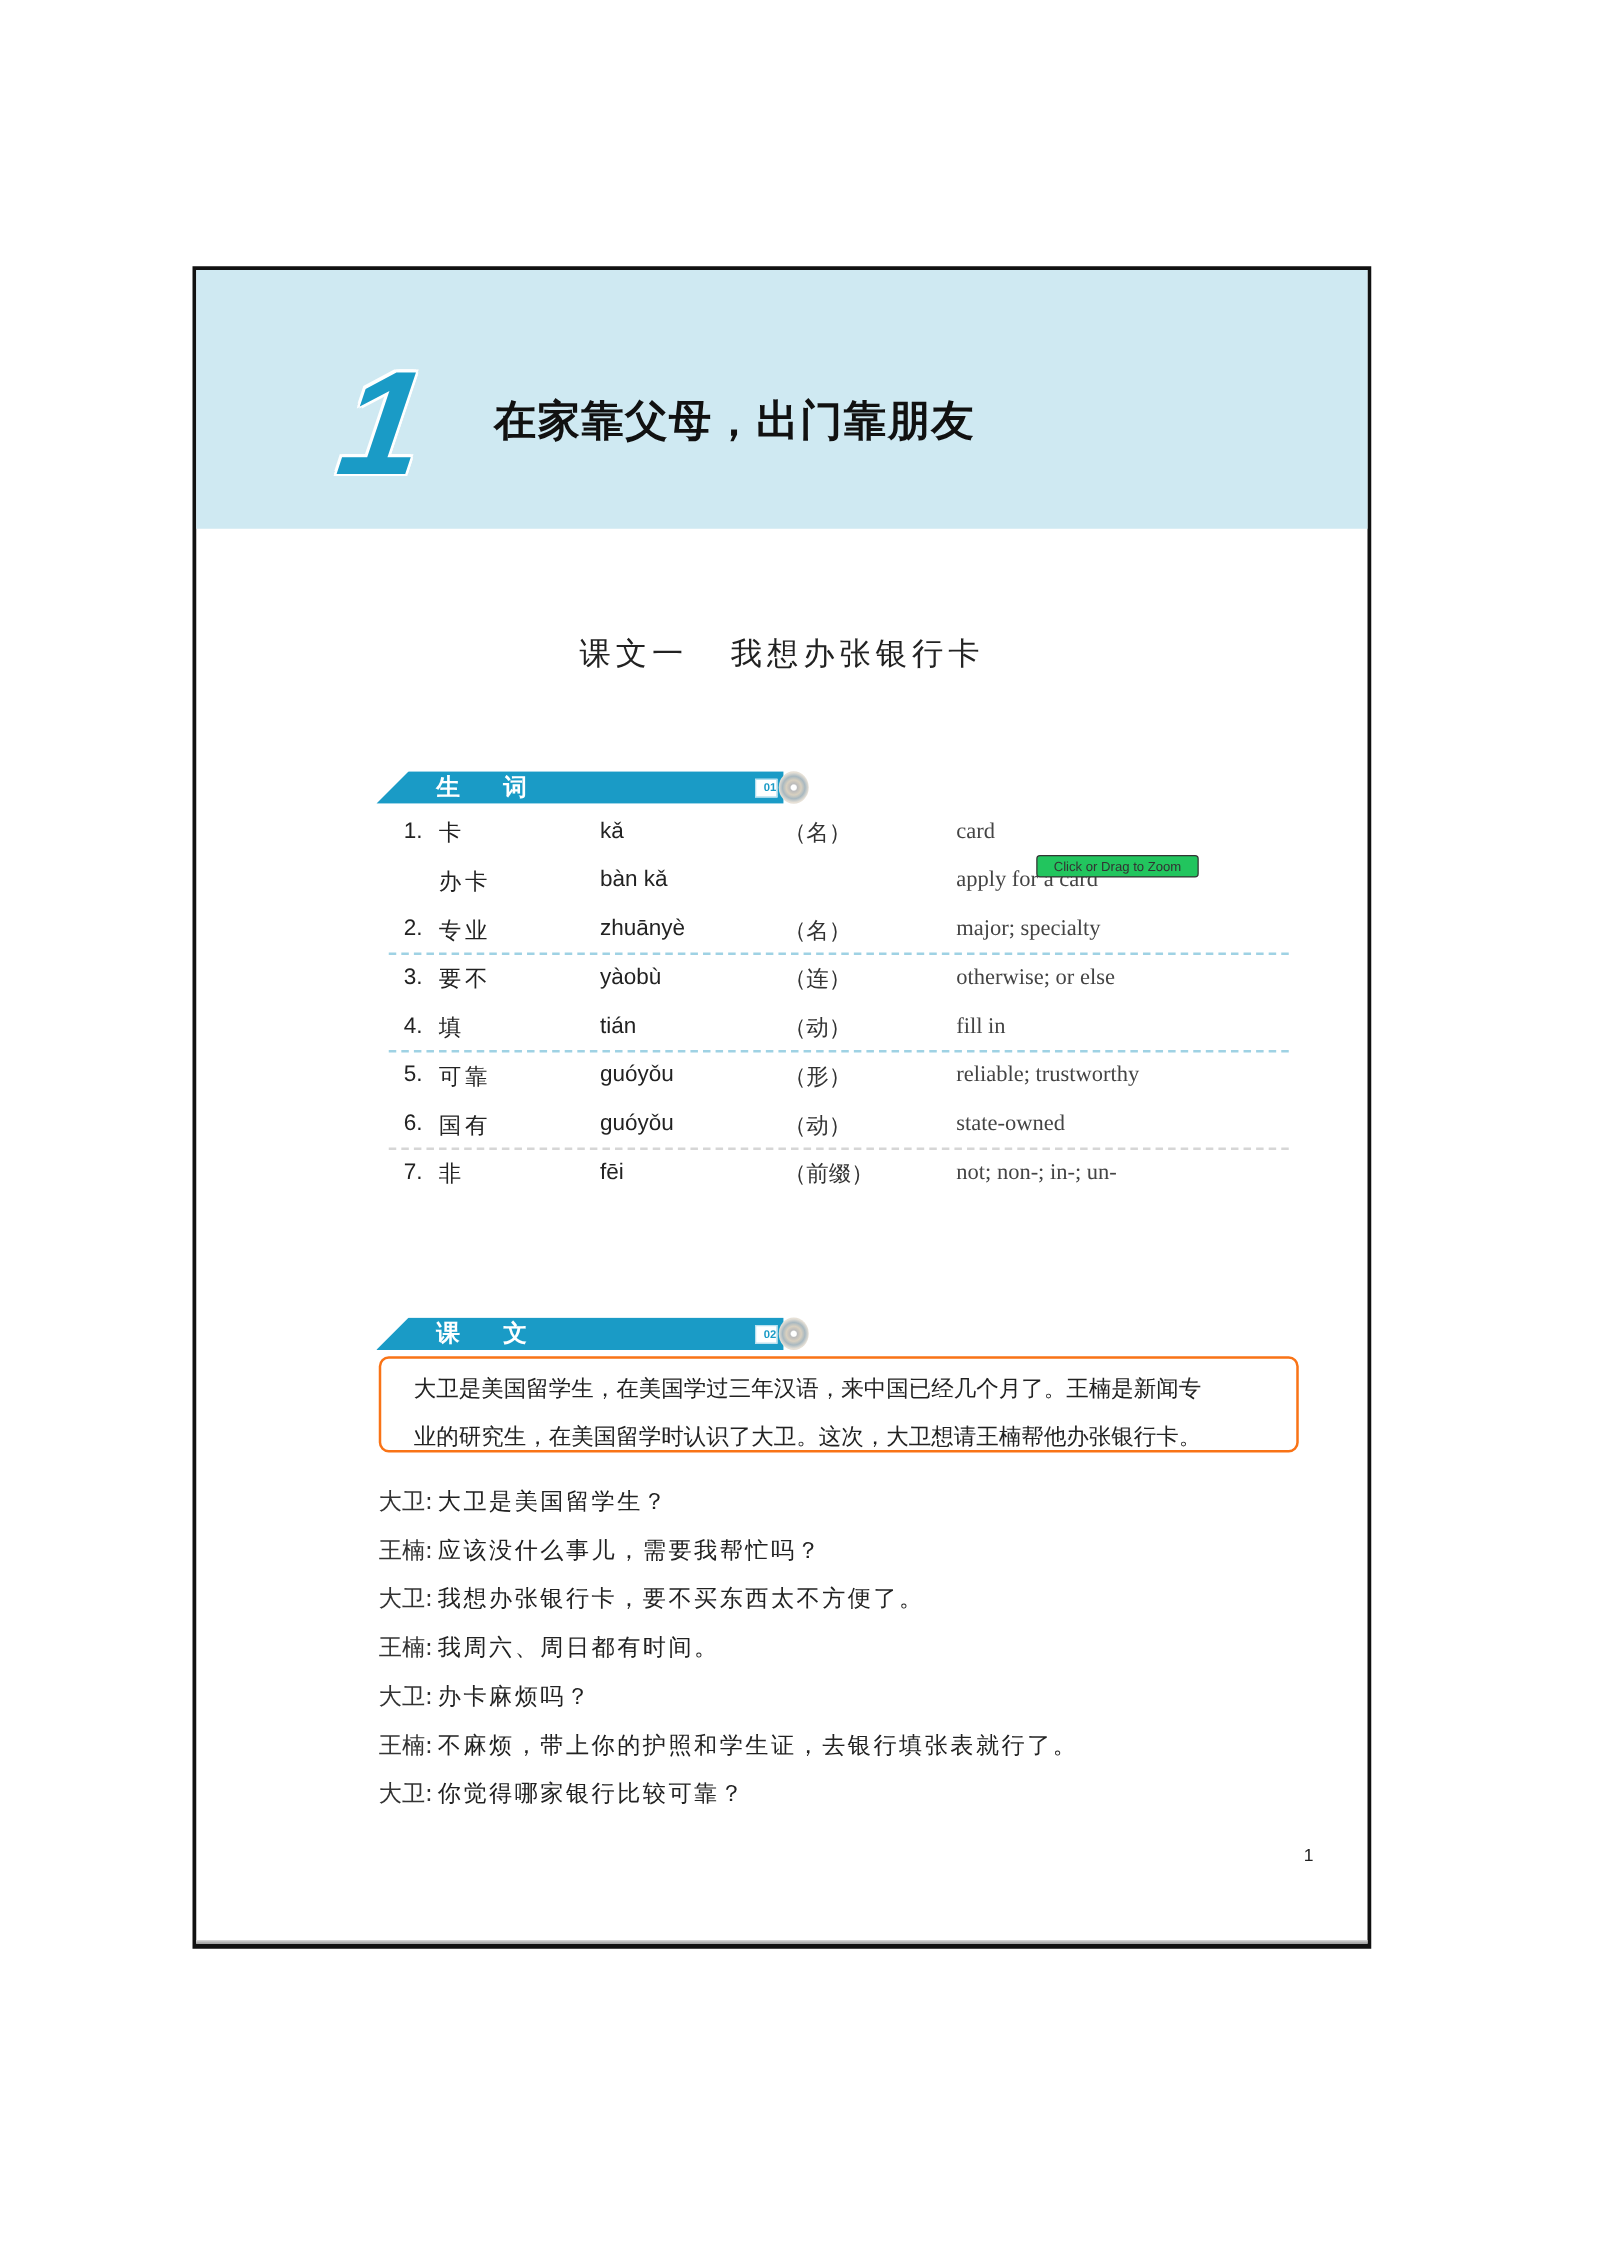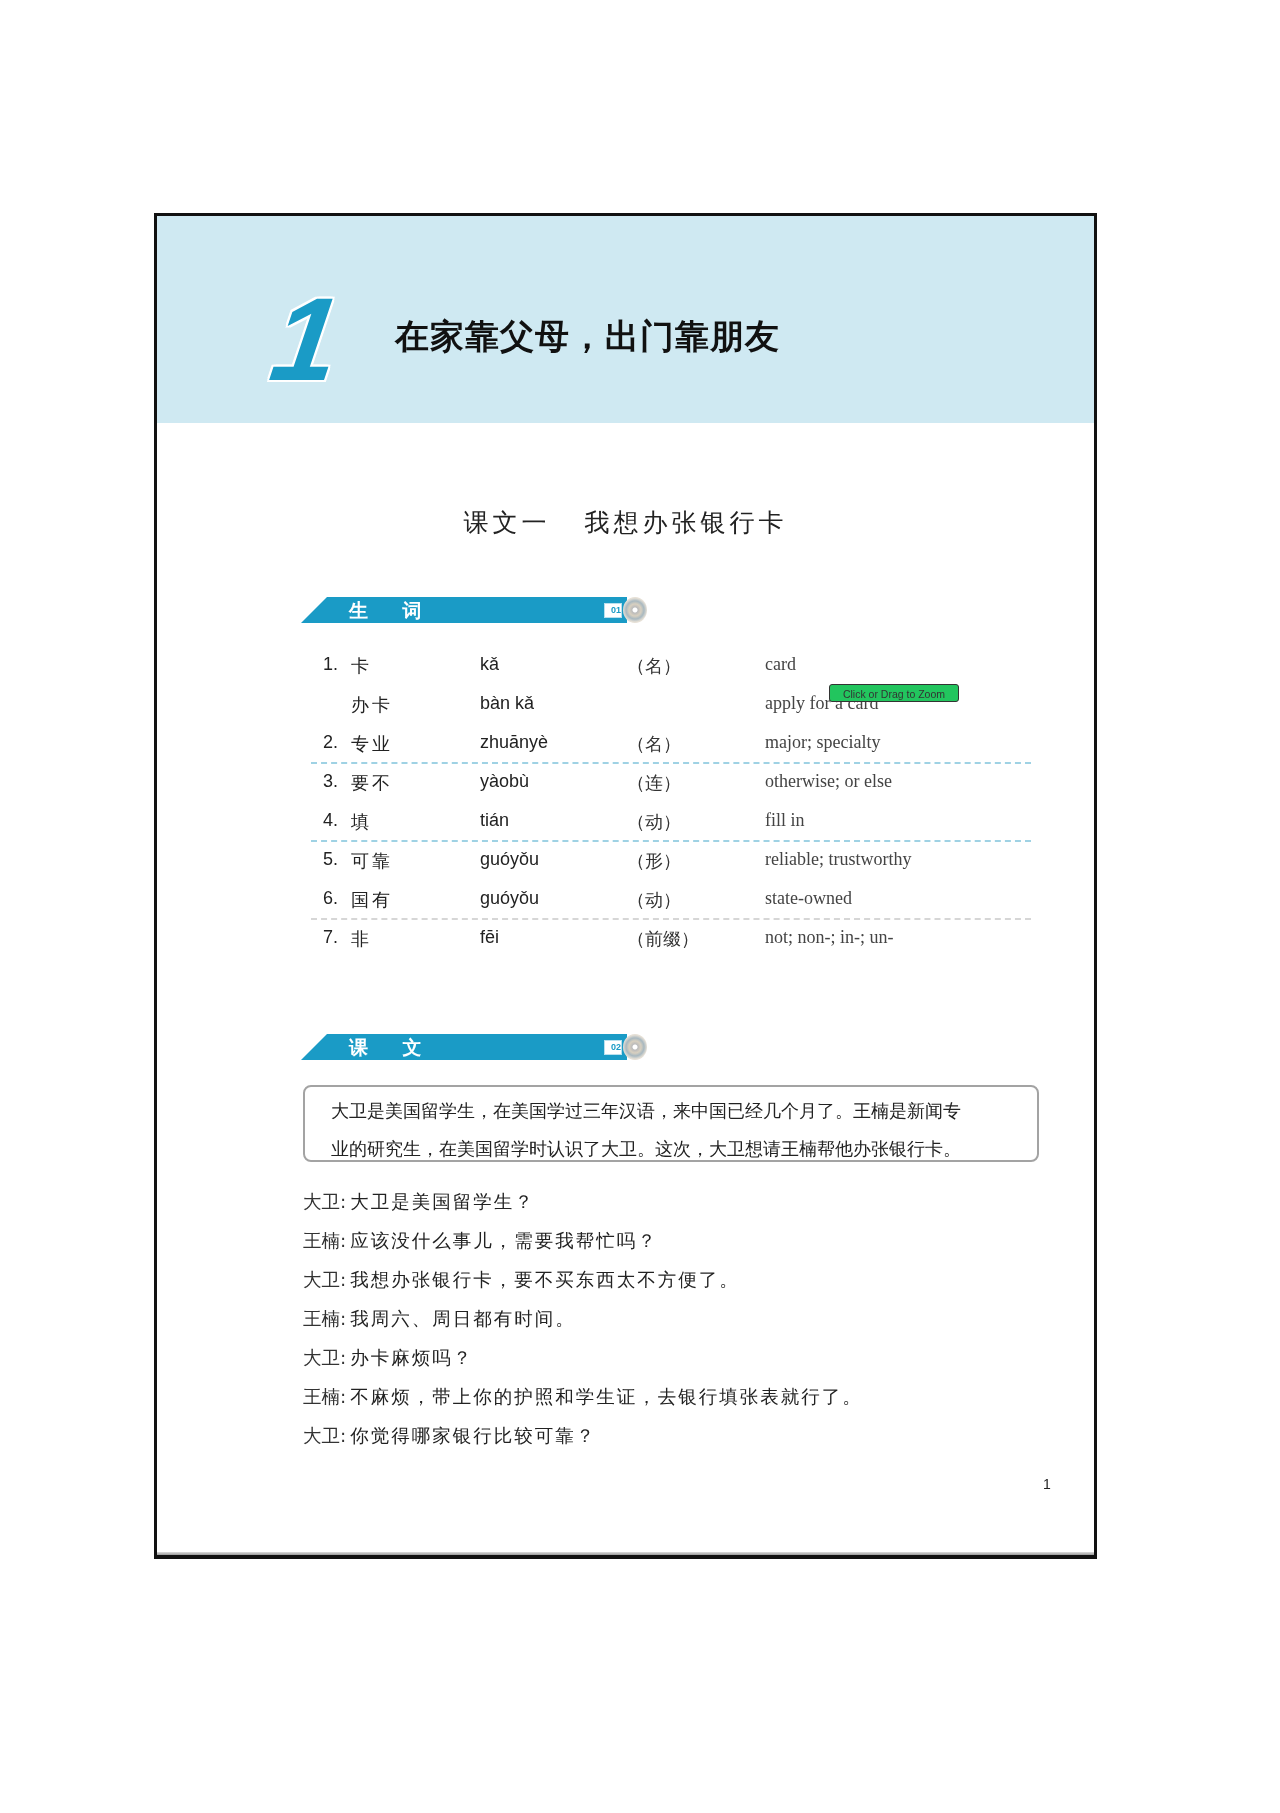--- a/index.html
+++ b/index.html
@@ -27,21 +27,21 @@
   .chapter-title {
     position: absolute; left: 238px; top: 86px; font-size: 34px; font-weight: bold; color: #111;
     letter-spacing: 1px; font-family: "DejaVu Sans", sans-serif; margin-top: 12px;
   }
   .lesson-title {
     position: absolute; left: 0; width: 100%; top: 290px; text-align: center;
     font-family: "DejaVu Serif", serif; font-size: 25px; color: #222; letter-spacing: 4px;
   }
   .lesson-title .gap { display: inline-block; width: 34px; }
   .banner {
-    position: absolute; left: 144px; height: 26px; width: 345px;
+    position: absolute; left: 144px; height: 26px; width: 345px; margin-top: 20px;
   }
   .banner .bar {
     position: absolute; left: 0; top: 0; width: 326px; height: 26px; background: #1a9bc6;
     clip-path: polygon(26px 0, 100% 0, 100% 100%, 0 100%);
   }
   .banner .label {
     position: absolute; left: 48px; top: 1px; font-size: 19px; color: #fff; letter-spacing: 14px;
     font-weight: bold; line-height: 24px;
   }
   .banner .badge {
@@ -63,21 +63,21 @@
   .vrow .en { left: 464px; font-family: "Liberation Serif", serif; color: #444; }
   .sep { position: absolute; left: 10px; width: 720px; height: 0; border-top: 2px dashed #9fd2e4; }
   .sep.gray { border-top-color: #d6d6d6; }
   .tooltip {
     position: absolute; left: 672px; top: 468px; width: 130px; height: 18px;
     border: 1.5px solid #333; border-radius: 3px; background: #22c55e; font-size: 10.5px;
     line-height: 18px; text-align: center; color: #333; font-family: "Liberation Sans", sans-serif;
     box-sizing: border-box;
   }
   .intro {
-    position: absolute; left: 146px; top: 869px; width: 736px; height: 77px; border: 2px solid #a3a3a3;
+    position: absolute; left: 146px; top: 869px; width: 736px; height: 77px; border: 2px solid #f97316;
     border-radius: 8px; box-sizing: border-box; padding: 5px 26px 0 26px;
     font-family: "Liberation Serif", "DejaVu Serif", serif; font-size: 18px; line-height: 38px; color: #222;
   }
   .dialogue { position: absolute; left: 146px; top: 966px; width: 720px; }
   .dline { height: 39px; font-size: 18.5px; line-height: 39px; white-space: nowrap; }
   .dline .speaker { color: #333; font-family: "Liberation Serif", serif; }
   .dline .colon { color: #333; margin-right: 4px; }
   .dline .speech { font-family: "DejaVu Serif", serif; letter-spacing: 2px; }
   .page-num {
     position: absolute; left: 886px; top: 1260px; font-size: 14px; font-family: "Liberation Sans", sans-serif;

